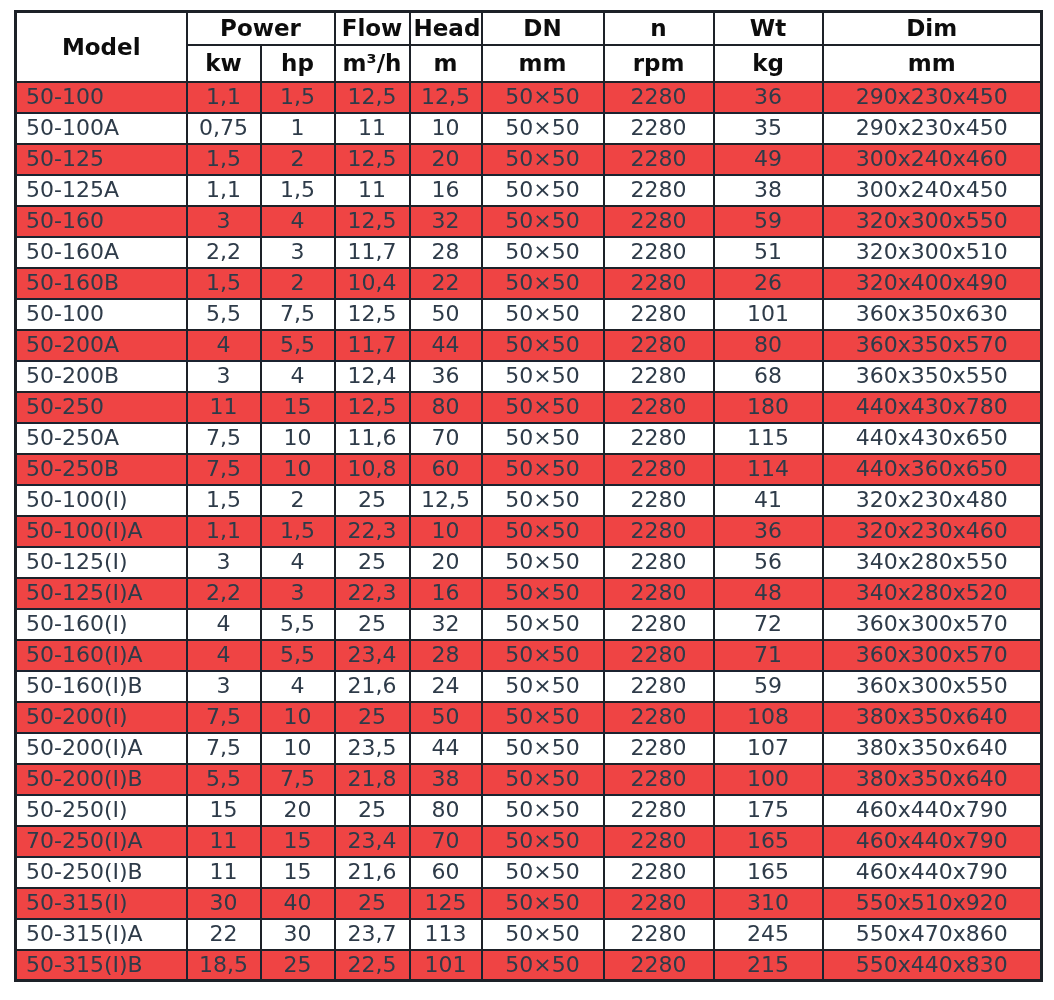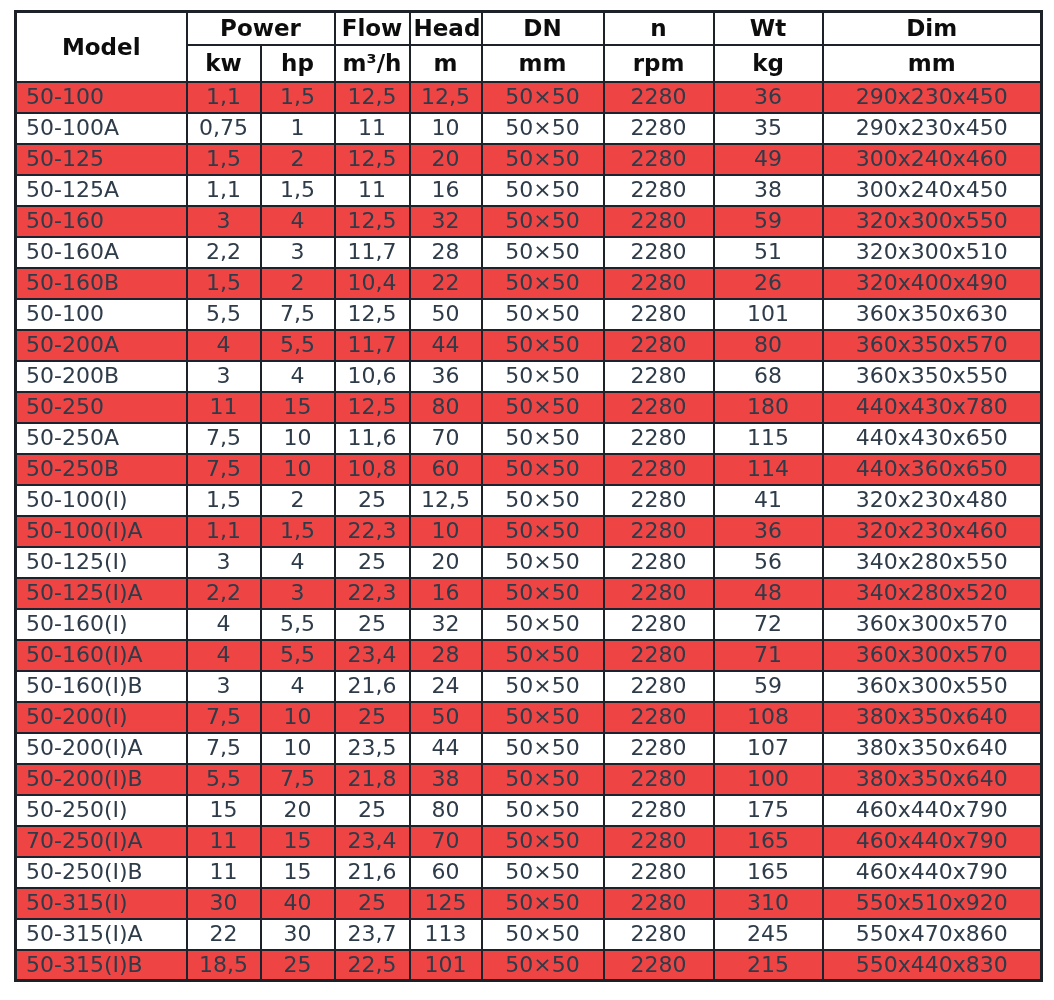--- a/index.html
+++ b/index.html
@@ -188,21 +188,21 @@
           <td>44</td>
           <td>50×50</td>
           <td>2280</td>
           <td>80</td>
           <td>360x350x570</td>
         </tr>
         <tr>
           <td class="model">50-200B</td>
           <td>3</td>
           <td>4</td>
-          <td>10,6</td>
+          <td>12,4</td>
           <td>36</td>
           <td>50×50</td>
           <td>2280</td>
           <td>68</td>
           <td>360x350x550</td>
         </tr>
         <tr class="alt">
           <td class="model">50-250</td>
           <td>11</td>
           <td>15</td>

